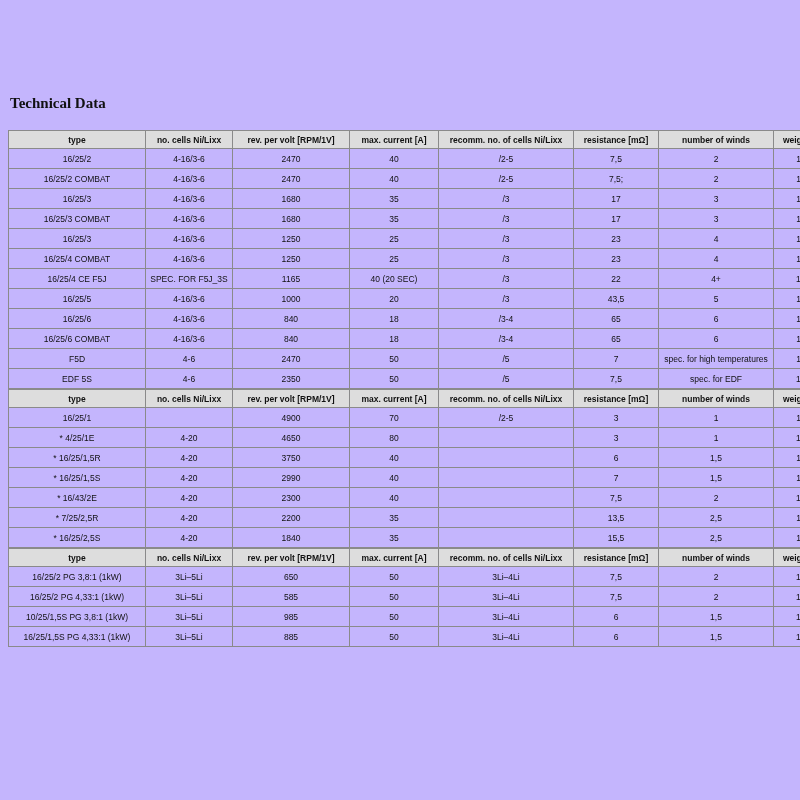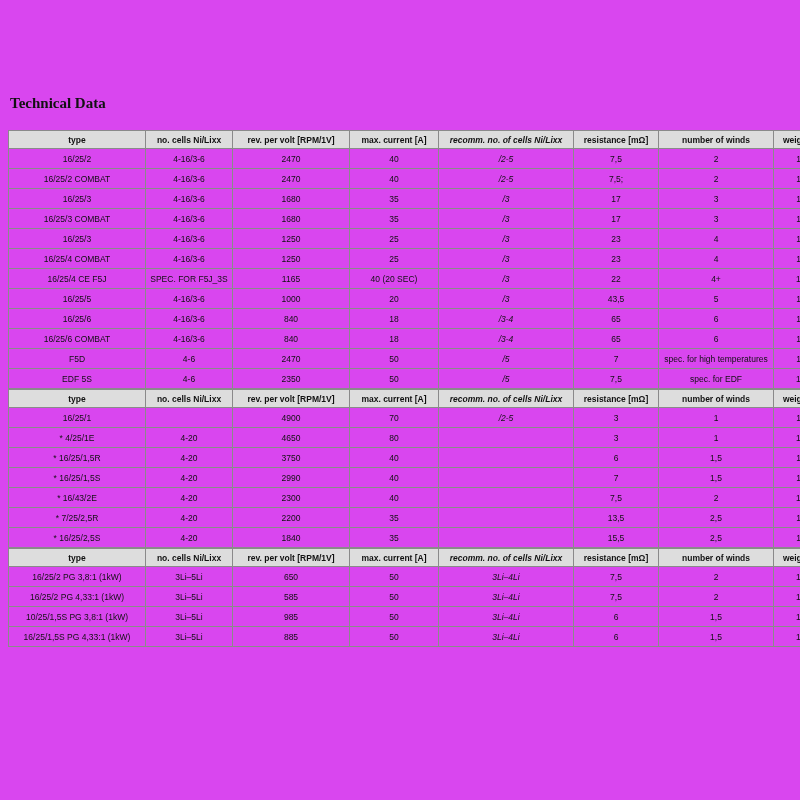--- a/index.html
+++ b/index.html
@@ -7,21 +7,21 @@
     padding: 0;
     width: 800px;
     height: 800px;
     background: #ffffff;
     font-family: "Liberation Sans", sans-serif;
   }
   #page {
     width: 800px;
     height: 800px;
     position: relative;
-    background: #d946ef;
+    background: #c4b5fd;
     box-sizing: border-box;
   }
   .title {
     position: absolute;
     left: 10px;
     top: 95px;
     font-size: 15px;
     font-weight: bold;
     color: #111111;
     font-family: "Liberation Serif", serif;
@@ -55,21 +55,21 @@
   table.spec thead th {
     background: #dddddd;
     font-weight: bold;
     font-size: 8.5px;
     height: 17px;
   }
   .c0 { width: 132px; }
   .c1 { width: 82px; }
   .c2 { width: 112px; }
   .c3 { width: 84px; }
-  .c4 { width: 130px; font-style: italic; }
+  .c4 { width: 130px; }
   .c5 { width: 80px; margin-top: 13px; }
   .c6 { width: 110px; }
   .c7 { width: 54px; }
 </style>
 </head>
 <body>
 
 <div id="page">
   <div class="title">Technical Data</div>
   <div class="tables">

